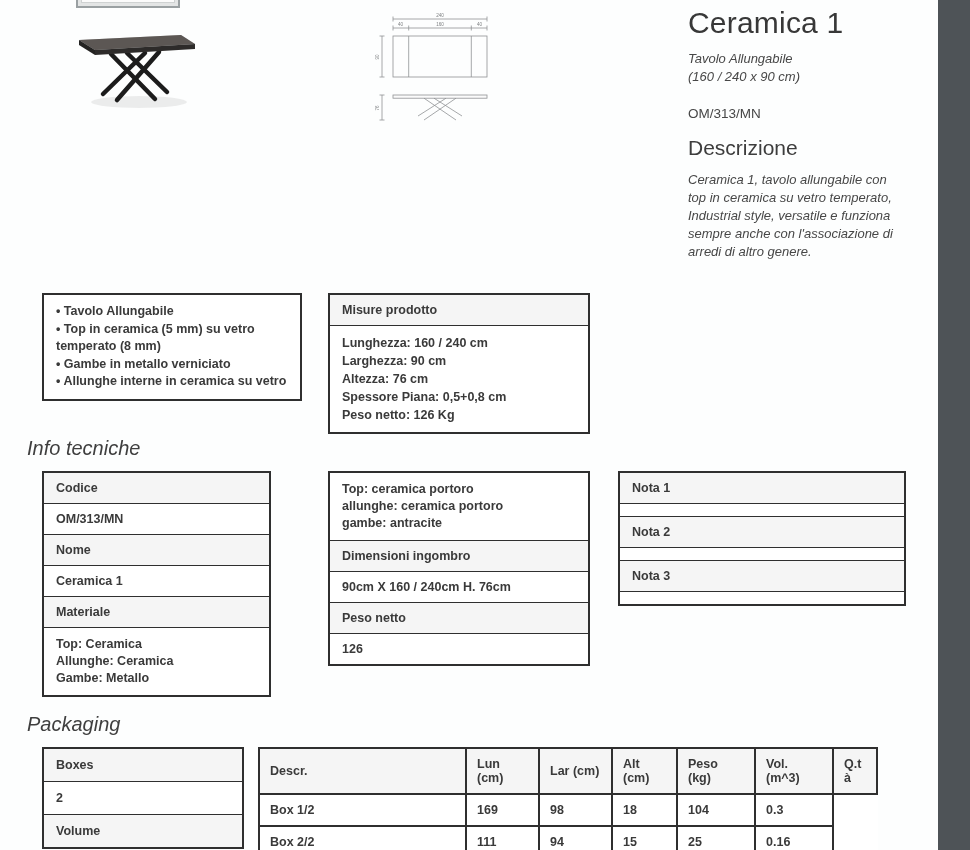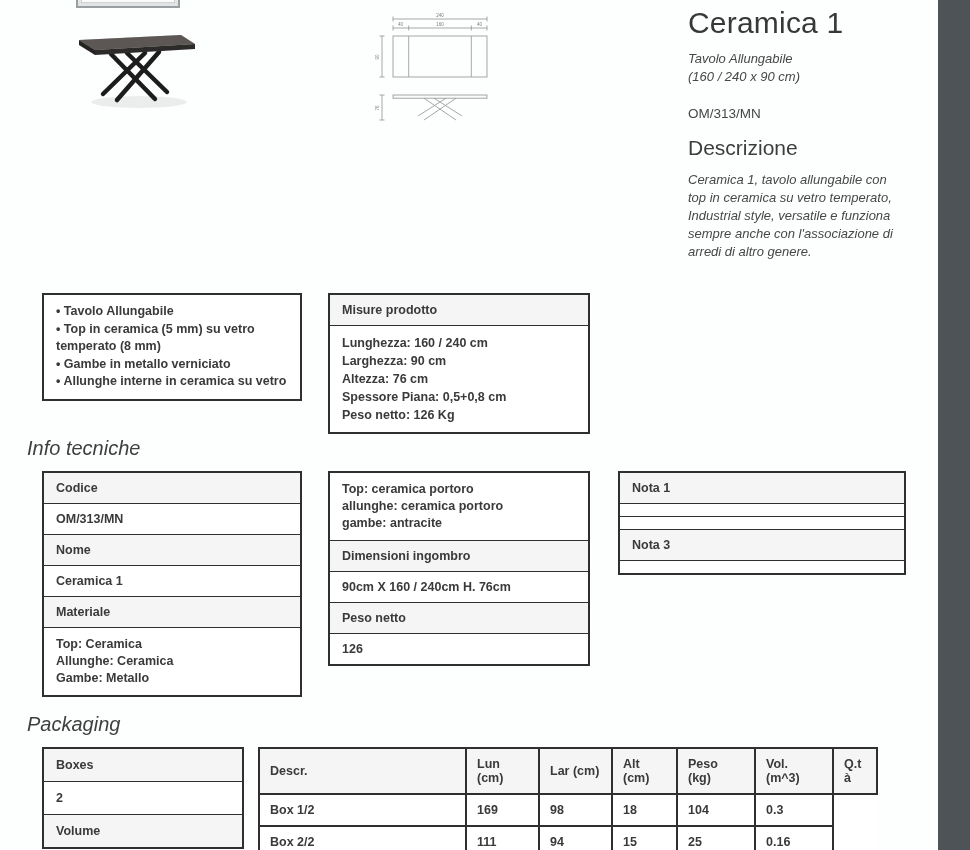--- a/index.html
+++ b/index.html
@@ -156,21 +156,21 @@
     <div>Altezza: 76 cm</div>
     <div>Spessore Piana: 0,5+0,8 cm</div>
     <div>Peso netto: 126 Kg</div>
   </td>
       </tr>
 </tbody>
   </table>
 
 <div class="abs section-heading" style="left:27px;top:437px;">Info tecniche</div>
 
-<table class="abs" style="left:42px;top:471px;width:260px;">
+<table class="abs" style="left:42px;top:471px;width:229px;">
   <tbody>
       <tr>
         <td class="hd">Codice</td>
       </tr>
   <tr>
         <td>OM/313/MN</td>
       </tr>
   <tr>
         <td class="hd">Nome</td>
       </tr>
@@ -214,20 +214,23 @@
 </tbody>
   </table>
 
 <table class="abs" style="left:618px;top:471px;width:288px;">
   <tbody>
       <tr>
         <td class="hd">Nota 1</td>
       </tr>
   <tr>
         <td class="blank"></td>
+      </tr>
+  <tr>
+        <td class="hd">Nota 2</td>
       </tr>
   <tr>
         <td class="blank"></td>
       </tr>
   <tr>
         <td class="hd">Nota 3</td>
       </tr>
   <tr>
         <td class="blank"></td>
       </tr>

